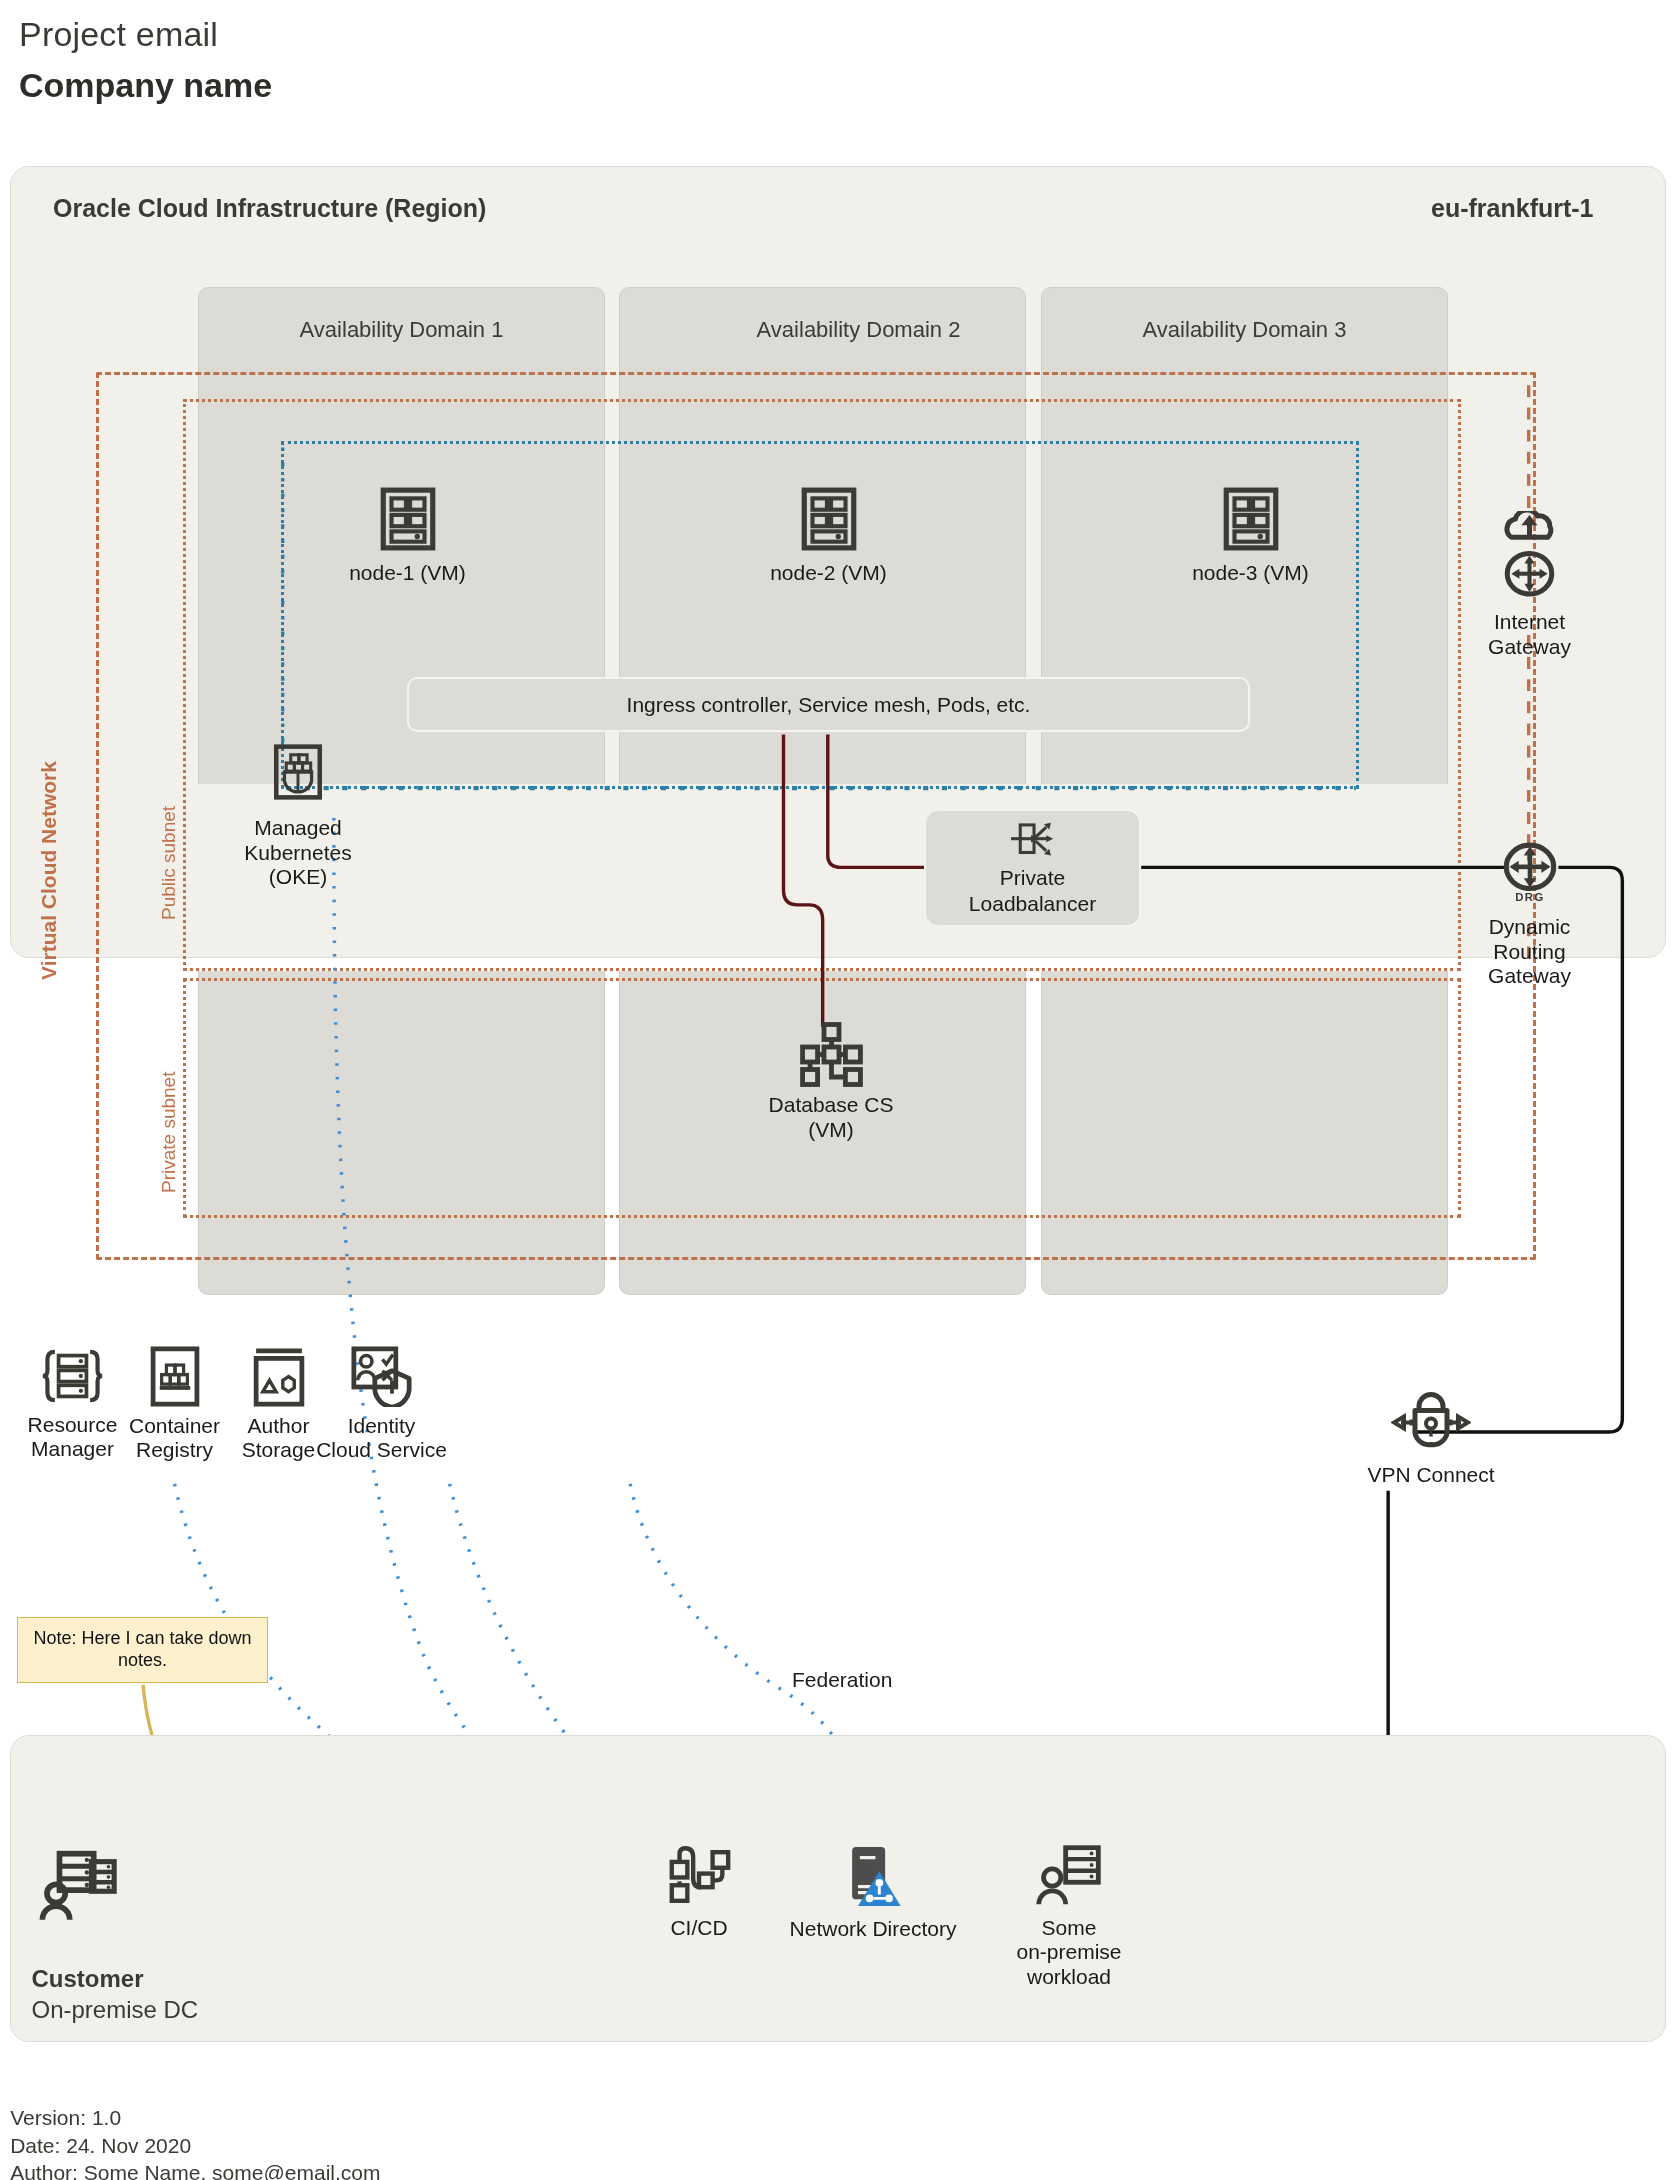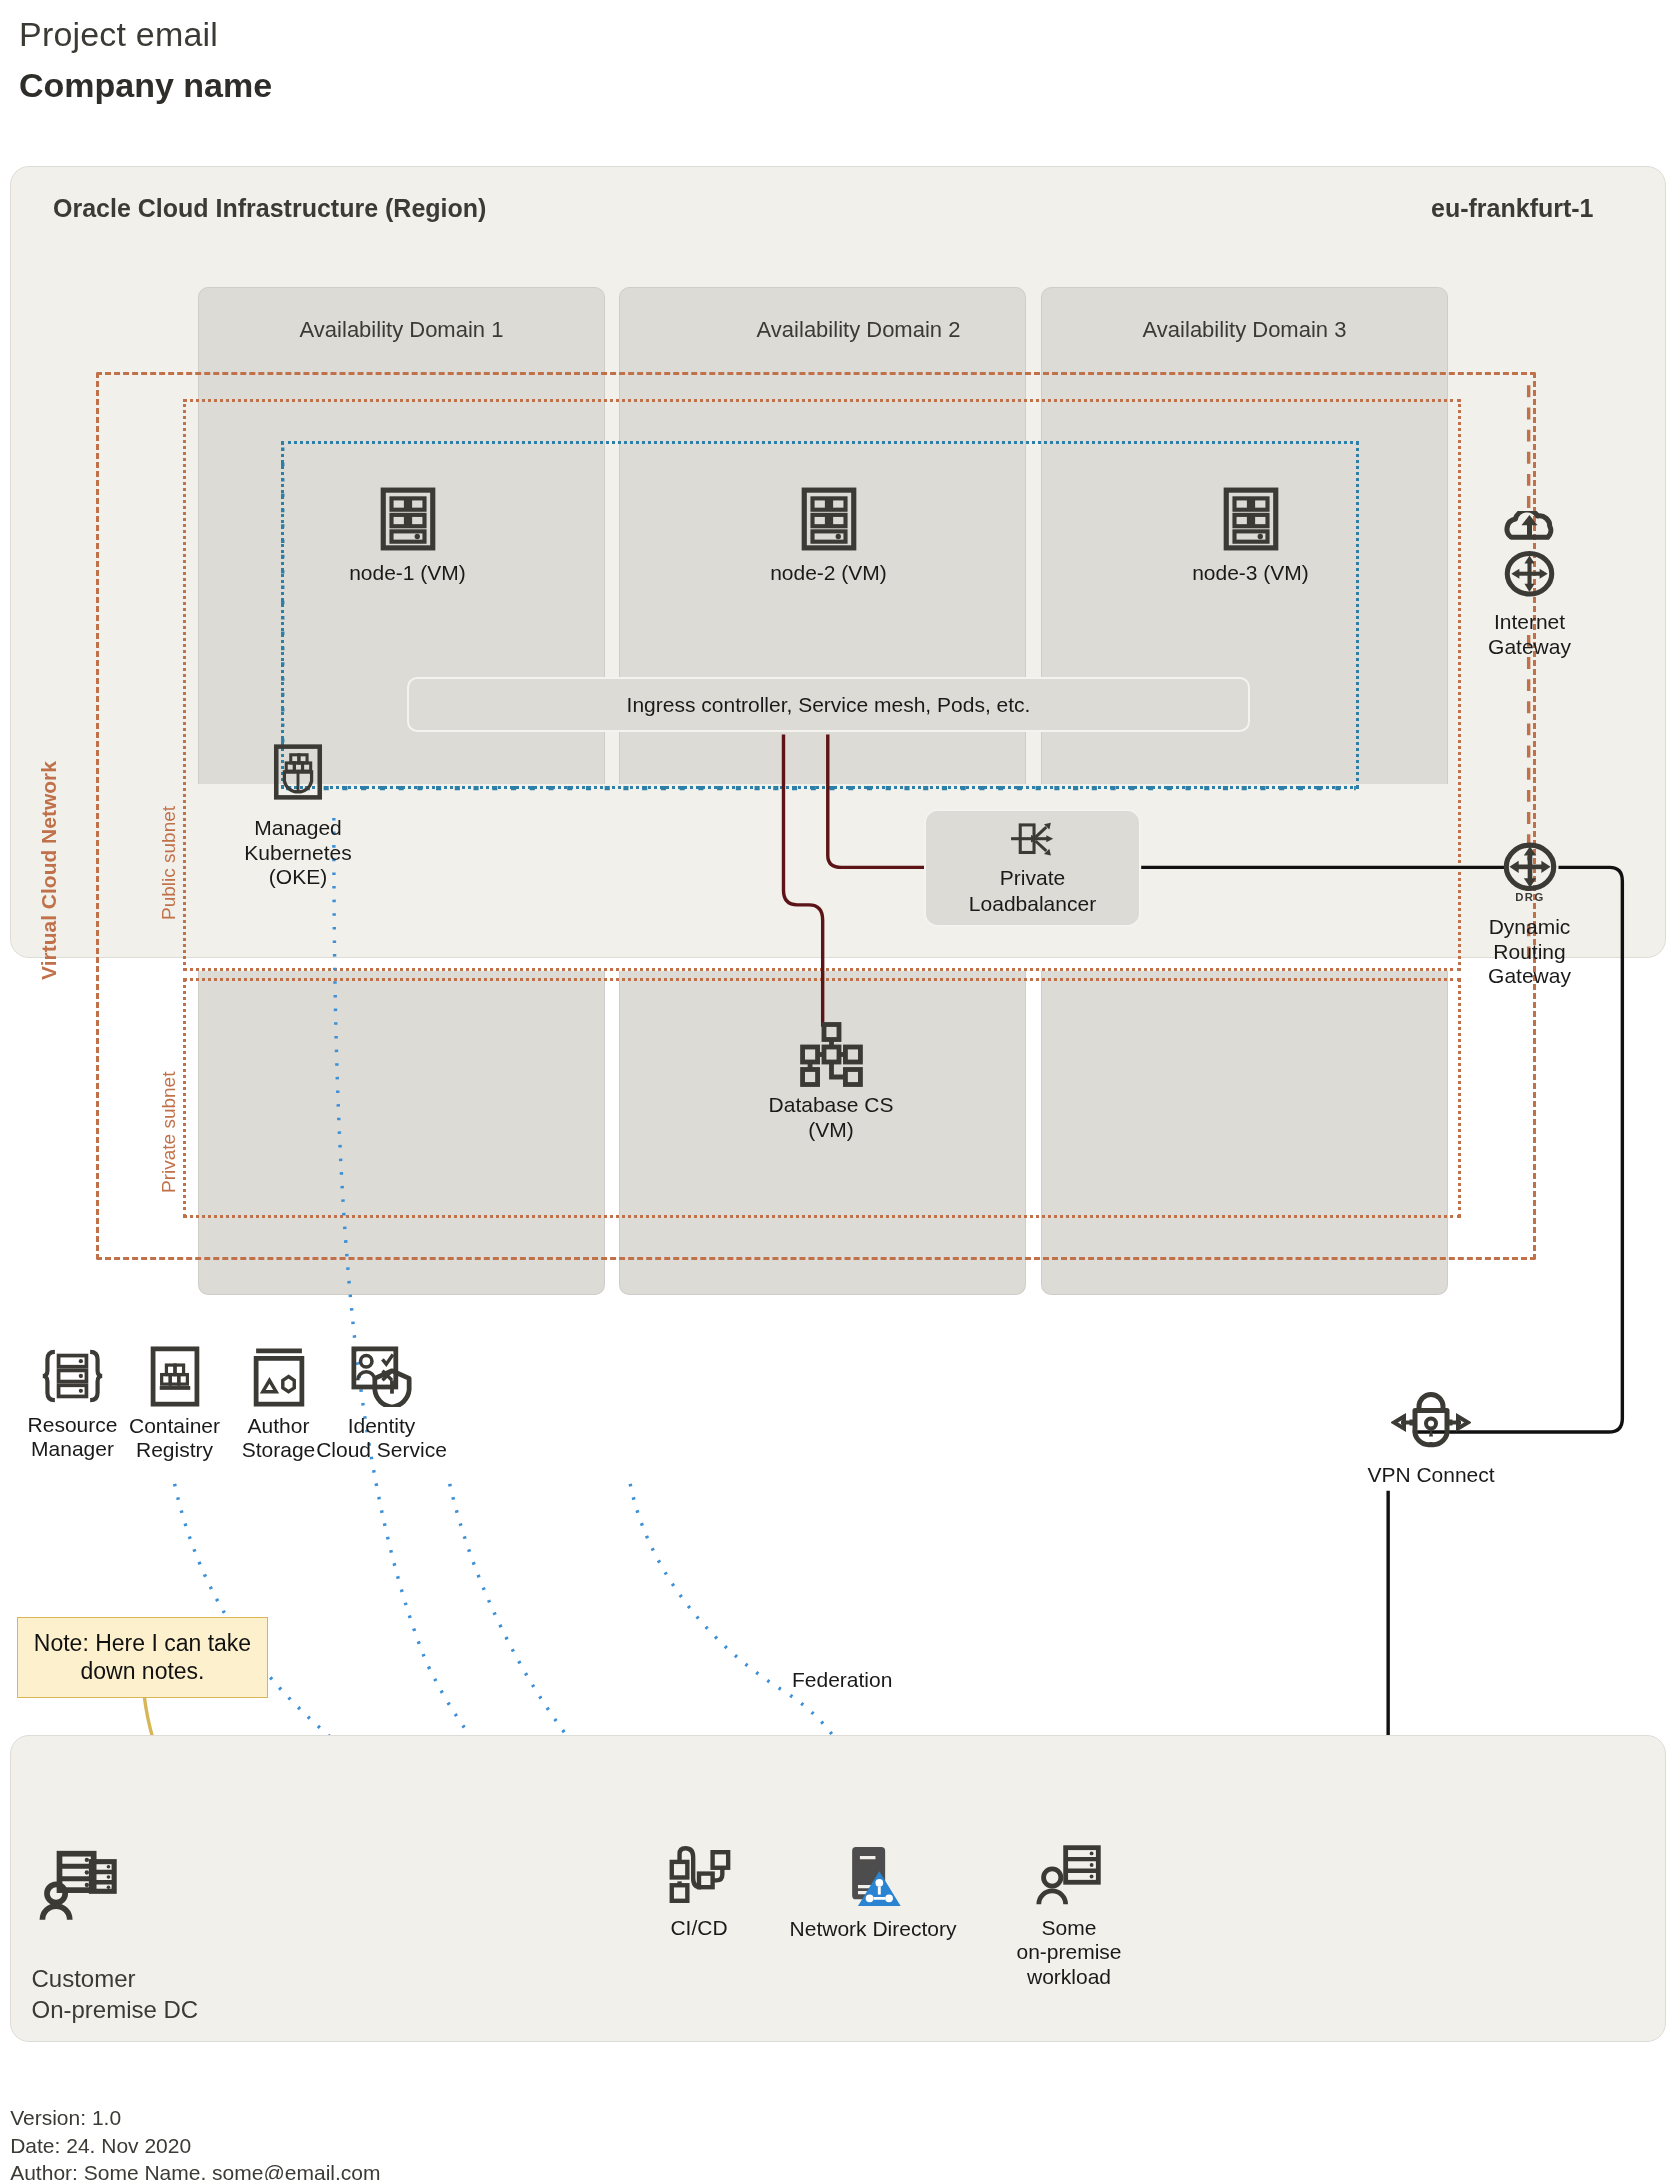--- a/index.html
+++ b/index.html
@@ -191,27 +191,27 @@
   #svc-os  { left: 189px; }
   #svc-ics { left: 292px; }
 
   
   #vpn-node { left: 1299px; top: 1388px; width: 264px; text-align: center; }
   #vpn-node .lbl { margin-top: 10.2px; font-size: 21px; color: #1a1a1a; }
 
   
   #note-box {
     left: 17px; top: 1617px;
-    width: 251px; height: 81px;
+    width: 251px; height: 66px;
     background: #fdf1cd;
     border: 1.7px solid #d6b656;
     box-sizing: border-box;
     display: flex; align-items: center; justify-content: center;
     text-align: center;
-    font-size: 23px; color: #111; line-height: 1.2;
+    font-size: 18px; color: #111; line-height: 1.2;
     padding: 3.4px 6.8px;
   }
 
   
   #federation-label {
     left: 792px; top: 1668px;
     font-size: 21px; color: #1a1a1a;
   }
 
   
@@ -219,21 +219,21 @@
     left: 10.2px; top: 1735px;
     width: 1656px; height: 307px;
     background: #f1f0eb;
     border: 0.9px solid #dedcd6;
     border-radius: 19px;
     box-sizing: border-box;
   }
   #cust-icon { left: 39px; top: 1848px; }
   #cust-title {
     left: 31.5px; top: 1965px;
-    font-size: 24px; font-weight: normal; color: #3b3a35;
+    font-size: 24px; font-weight: bold; color: #3b3a35;
   }
   #cust-sub {
     left: 31.5px; top: 1996px;
     font-size: 24px; color: #3b3a35;
   }
   .onprem-item { top: 1844px; width: 196px; text-align: center; }
   .onprem-item .lbl { margin-top: 6.8px; font-size: 21px; color: #1a1a1a; line-height: 1.17; }
   #op-cicd { left: 601px; }
   #op-ad   { left: 775px; }
   #op-work { left: 971px; }

